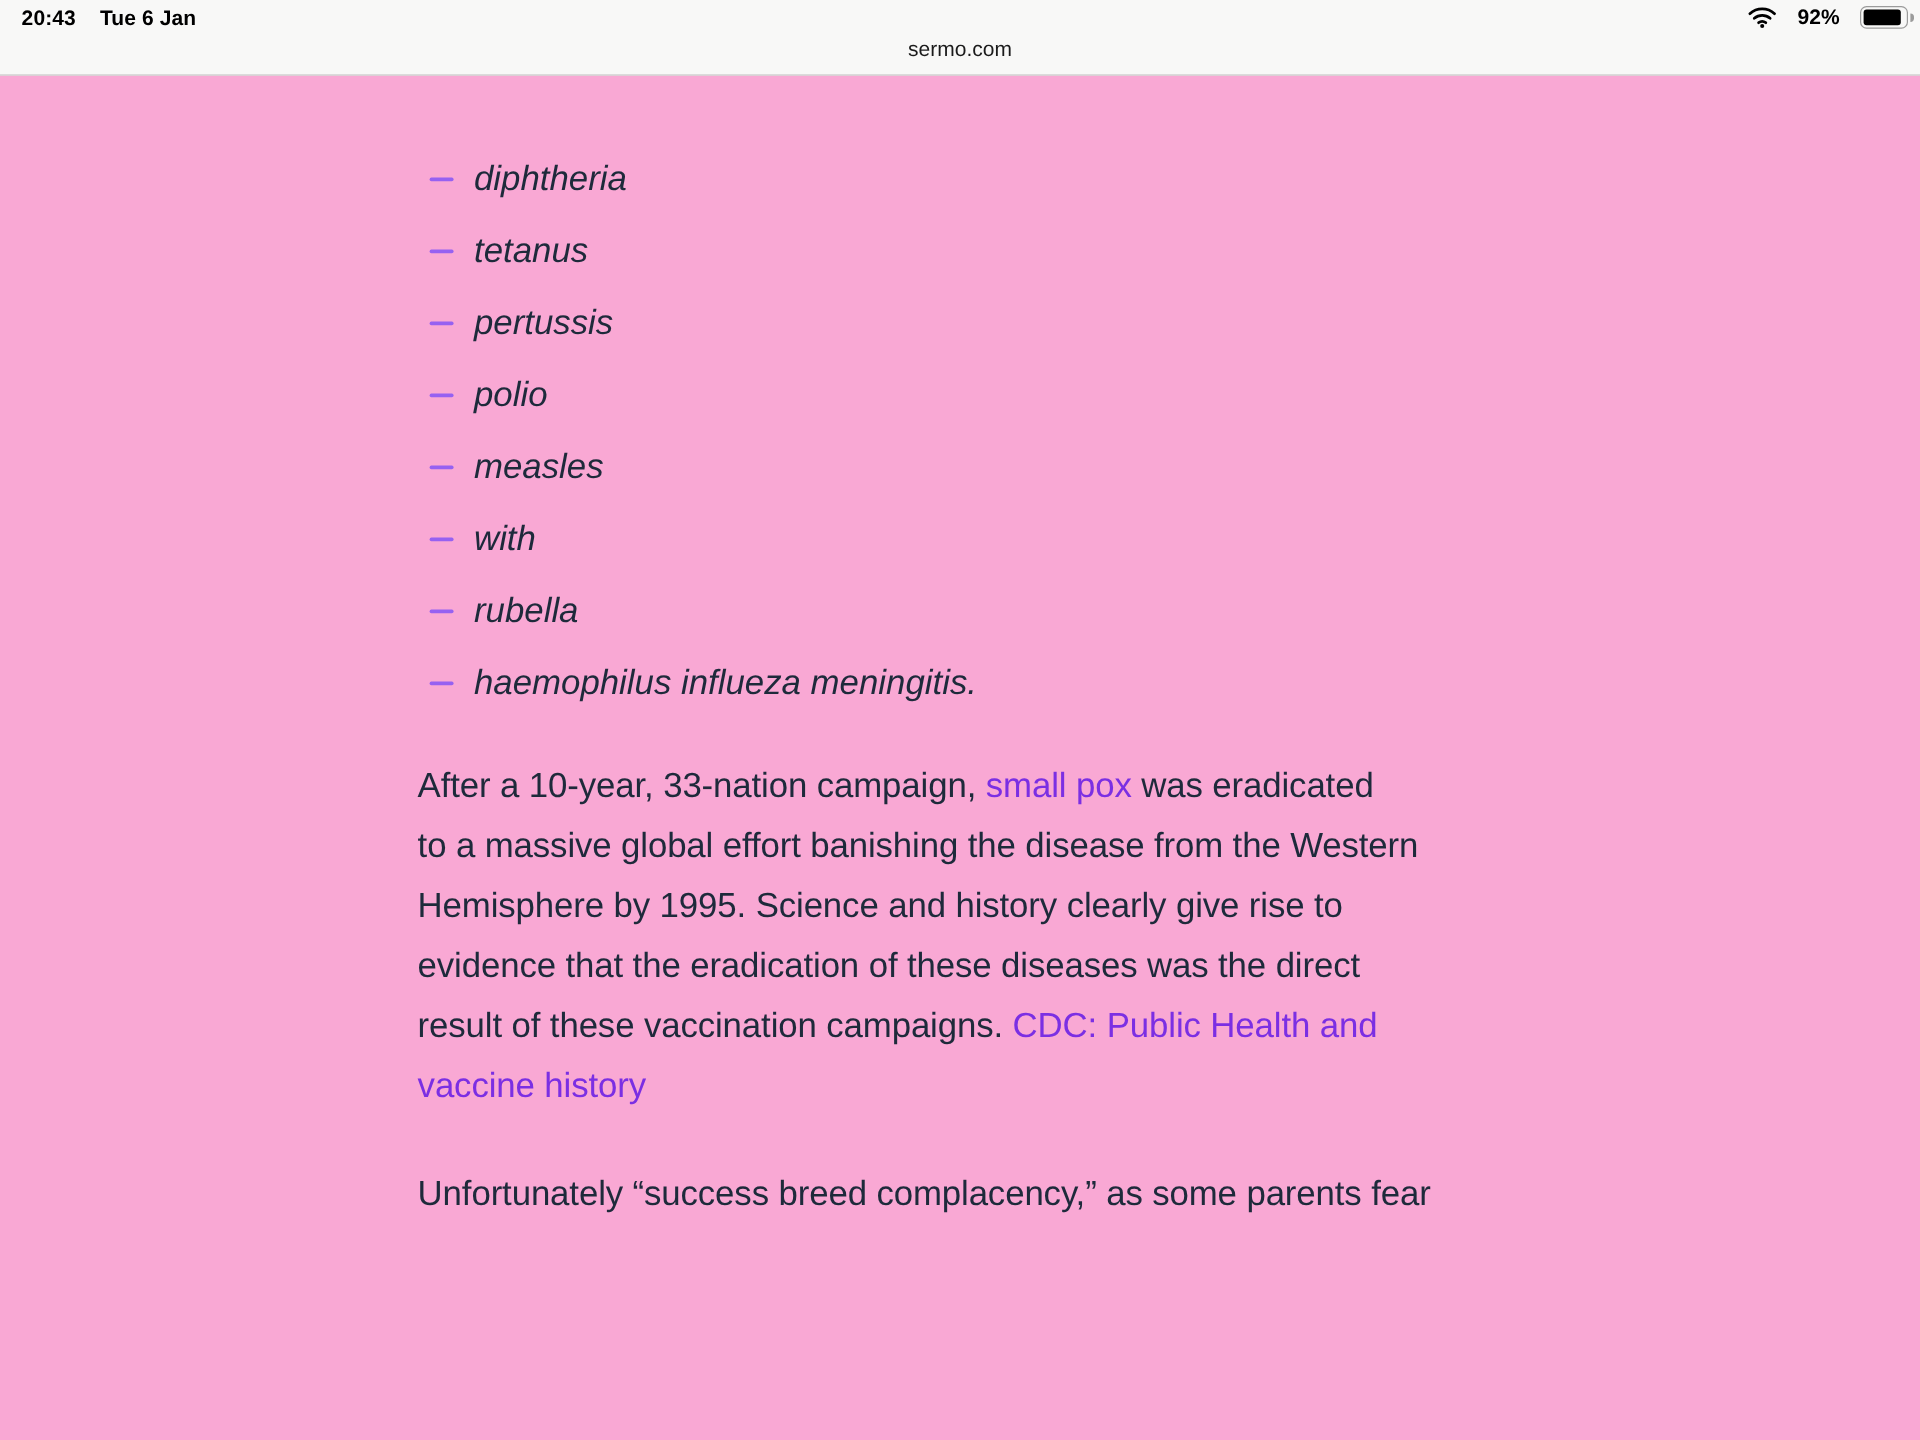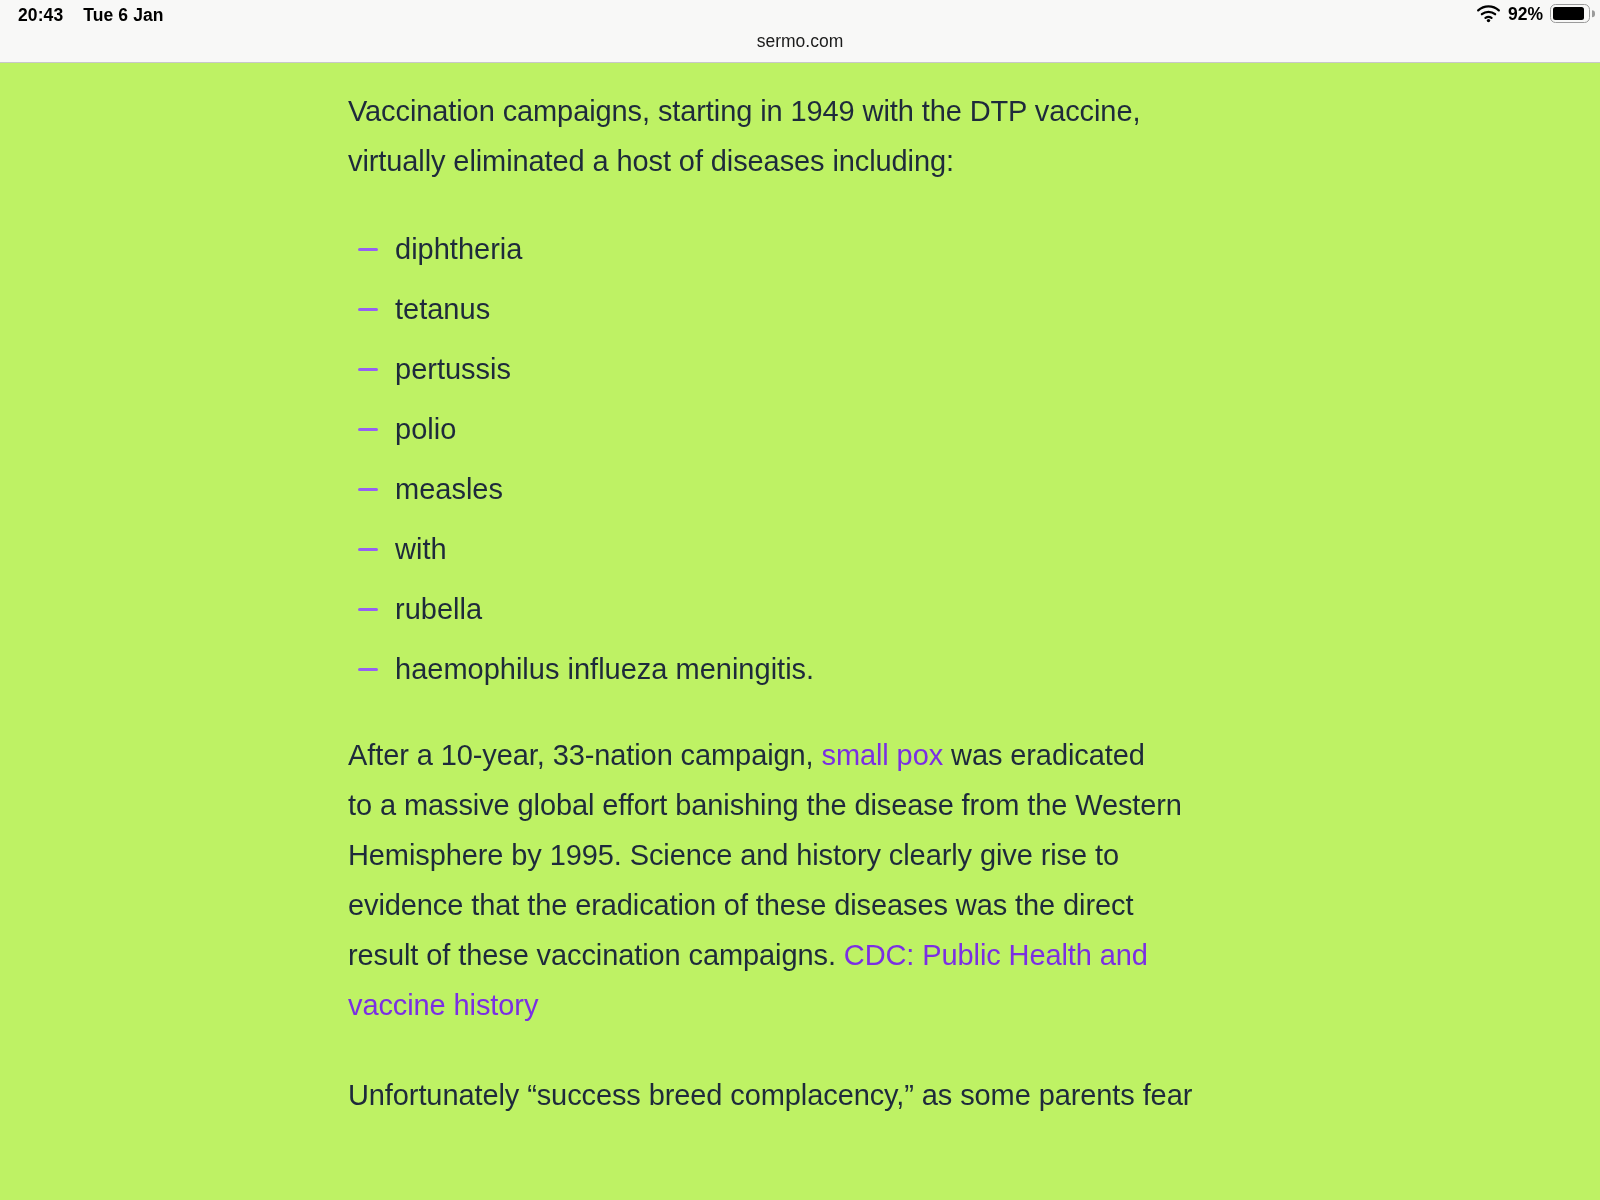--- a/index.html
+++ b/index.html
@@ -7,38 +7,38 @@
   body { font-family: "Liberation Sans", sans-serif; }
 
   :root {
     --text: #1e2a3b;
     --link: #7b2fe3;
     --bullet: #9661f1;
     --header-bg: #f8f8f7;
     --header-border: #c8c8c8;
   }
 
-  .screen { position: relative; width: 1600px; height: 1200px; background: #bef264; }
+  .screen { position: relative; width: 1600px; height: 1200px; background: #f9a8d4; }
 
   
   header.toolbar {
     position: relative;
     height: 63px;
     background: var(--header-bg);
     border-bottom: 1px solid var(--header-border);
   }
   .status-left {
     position: absolute; left: 18px; top: 5px;
     display: flex; align-items: baseline; gap: 20px;
     font-size: 17.5px; font-weight: 600; color: #000;
     letter-spacing: 0.1px;
   }
   .status-right {
     position: absolute; right: 10px; top: 4px;
-    display: flex; align-items: flex-start; gap: 7px;
+    display: flex; align-items: center; gap: 17px;
     font-size: 17.5px; font-weight: 600; color: #000;
   }
   .wifi-icon svg { display: block; }
   .battery {
     position: relative;
     width: 40px; height: 19px;
     border: 1.5px solid #9b9b9b;
     border-radius: 5.5px;
     padding: 2px;
   }
@@ -73,20 +73,21 @@
   }
   .para a.inline-link, .para .inline-link {
     color: var(--link);
     text-decoration: none;
     cursor: pointer;
   }
 
   ul.disease-list {
     list-style: none;
     margin: 33px 0 0 0;
+    font-style: italic;
   }
   ul.disease-list li {
     height: 60px;
     display: flex; align-items: center;
   }
   .dash-bullet {
     width: 20px; height: 3px;
     background: var(--bullet);
     border-radius: 1.5px;
     margin: 0 17px 0 10px;
@@ -122,24 +123,20 @@
         <span class="battery-nub"></span>
       </span>
     </div>
 
     <div class="urlbar">
       <span>sermo.com</span>
     </div>
   </header>
 
   <main class="content">
-    <div class="para para-intro">
-        <div class="line"><span>Vaccination campaigns, starting in 1949 with the DTP vaccine,</span></div>
-        <div class="line"><span>virtually eliminated a host of diseases including:</span></div>
-      </div>
     <ul class="disease-list">
         <li>
           <span class="dash-bullet"></span>
           <span>diphtheria</span>
         </li>
         <li>
           <span class="dash-bullet"></span>
           <span>tetanus</span>
         </li>
         <li>

